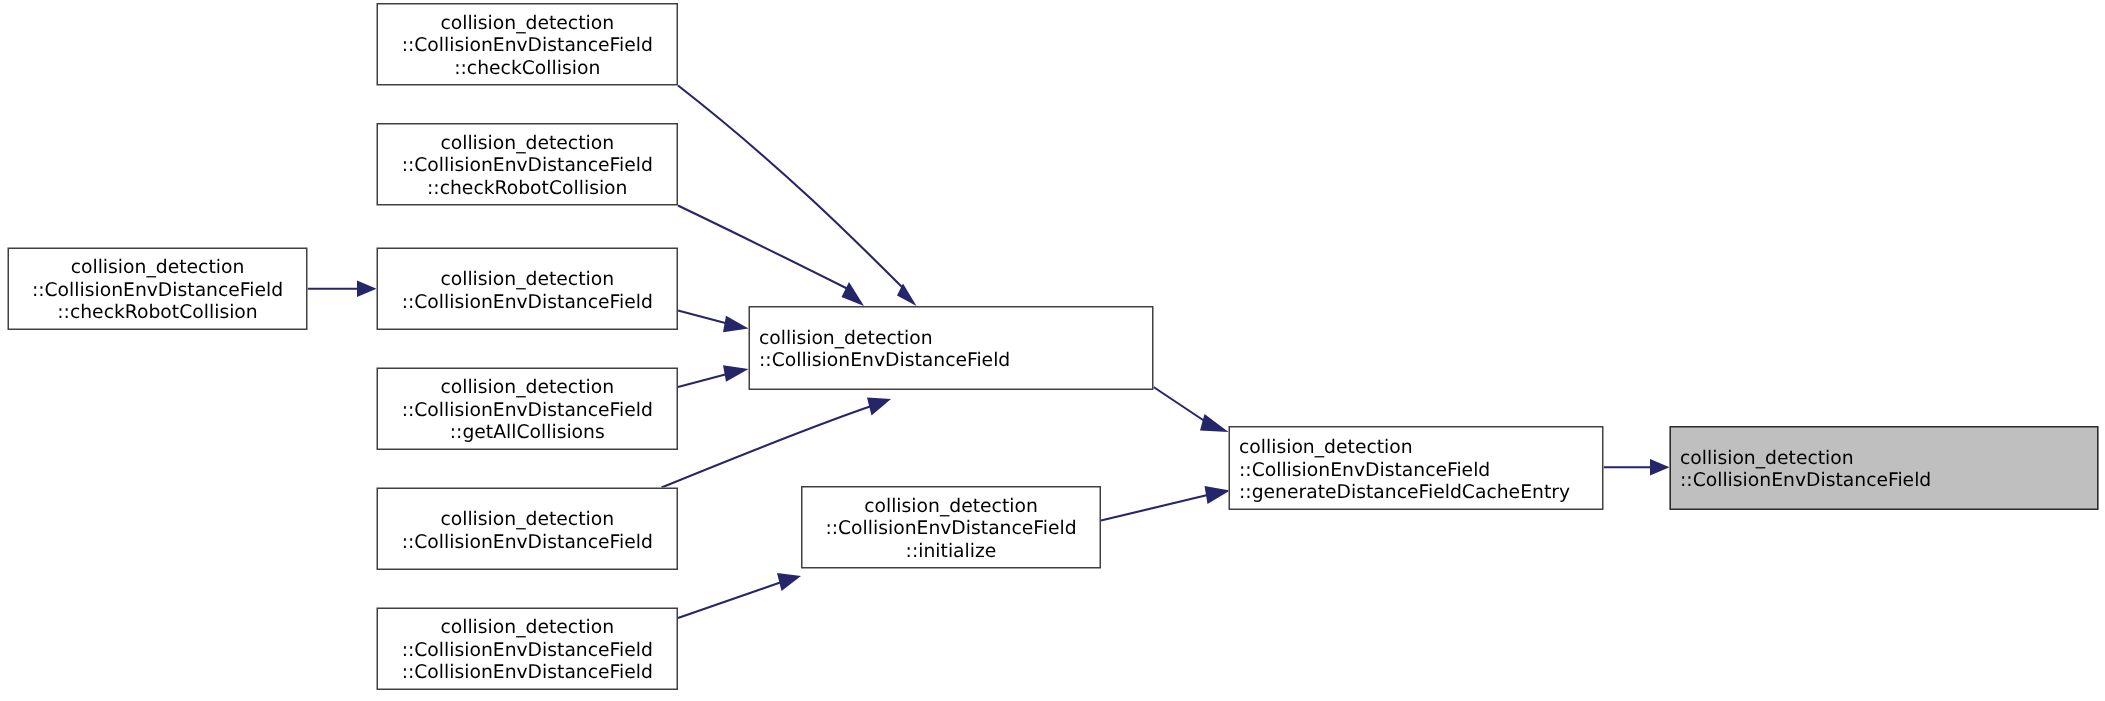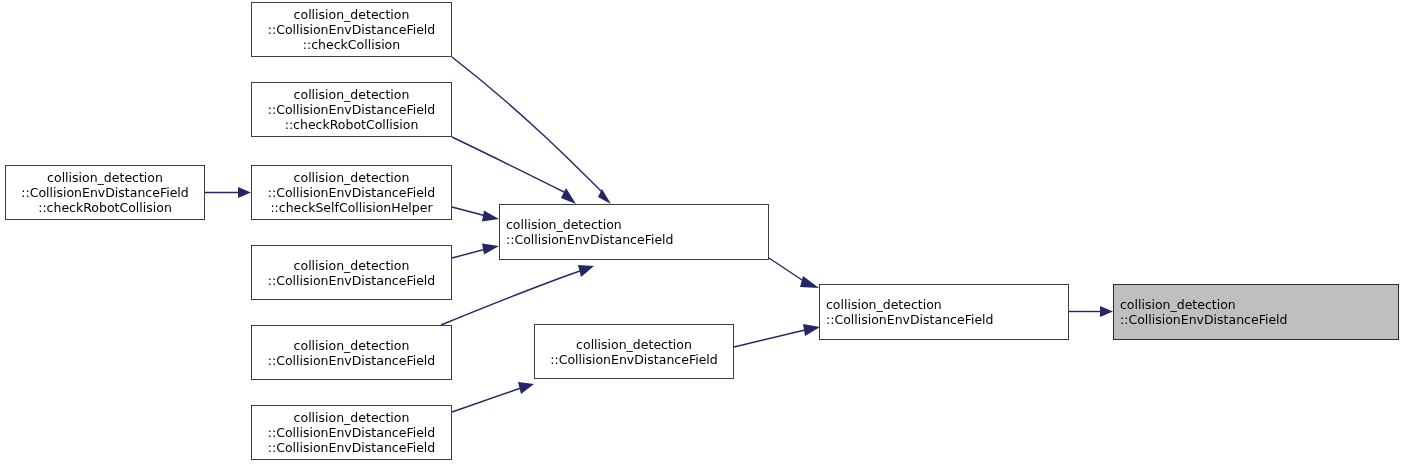--- a/index.html
+++ b/index.html
@@ -123,26 +123,26 @@
 
   <div class="node c-ctr" style="left:251px; top:82px; width:201px; height:55px;">
     <span class="ln">collision_detection</span>
     <span class="ln">::CollisionEnvDistanceField</span>
     <span class="ln">::checkRobotCollision</span>
   </div>
 
   <div class="node c-ctr" style="left:251px; top:165px; width:201px; height:55px;">
     <span class="ln">collision_detection</span>
     <span class="ln">::CollisionEnvDistanceField</span>
-    <span class="ln">::checkSelfCollisionHelper</span>
   </div>
 
   <div class="node c-ctr" style="left:251px; top:245px; width:201px; height:55px;">
     <span class="ln">collision_detection</span>
     <span class="ln">::CollisionEnvDistanceField</span>
+    <span class="ln">::getAllCollisions</span>
   </div>
 
   <div class="node c-ctr" style="left:251px; top:325px; width:201px; height:55px;">
     <span class="ln">collision_detection</span>
     <span class="ln">::CollisionEnvDistanceField</span>
   </div>
 
   <div class="node c-ctr" style="left:251px; top:405px; width:201px; height:55px;">
     <span class="ln">collision_detection</span>
     <span class="ln">::CollisionEnvDistanceField</span>
@@ -150,25 +150,27 @@
   </div>
 
   <div class="node c-left" style="left:499px; top:204px; width:270px; height:56px;">
     <span class="ln">collision_detection</span>
     <span class="ln">::CollisionEnvDistanceField</span>
   </div>
 
   <div class="node c-ctr" style="left:534px; top:324px; width:200px; height:55px;">
     <span class="ln">collision_detection</span>
     <span class="ln">::CollisionEnvDistanceField</span>
+    <span class="ln">::initialize</span>
   </div>
 
   <div class="node c-left" style="left:819px; top:284px; width:250px; height:56px;">
     <span class="ln">collision_detection</span>
     <span class="ln">::CollisionEnvDistanceField</span>
+    <span class="ln">::generateDistanceFieldCacheEntry</span>
   </div>
 
   <div class="node c-left highlight" style="left:1113px; top:284px; width:286px; height:56px;">
     <span class="ln">collision_detection</span>
     <span class="ln">::CollisionEnvDistanceField</span>
   </div>
 
 </div>
 
 </body></html>

